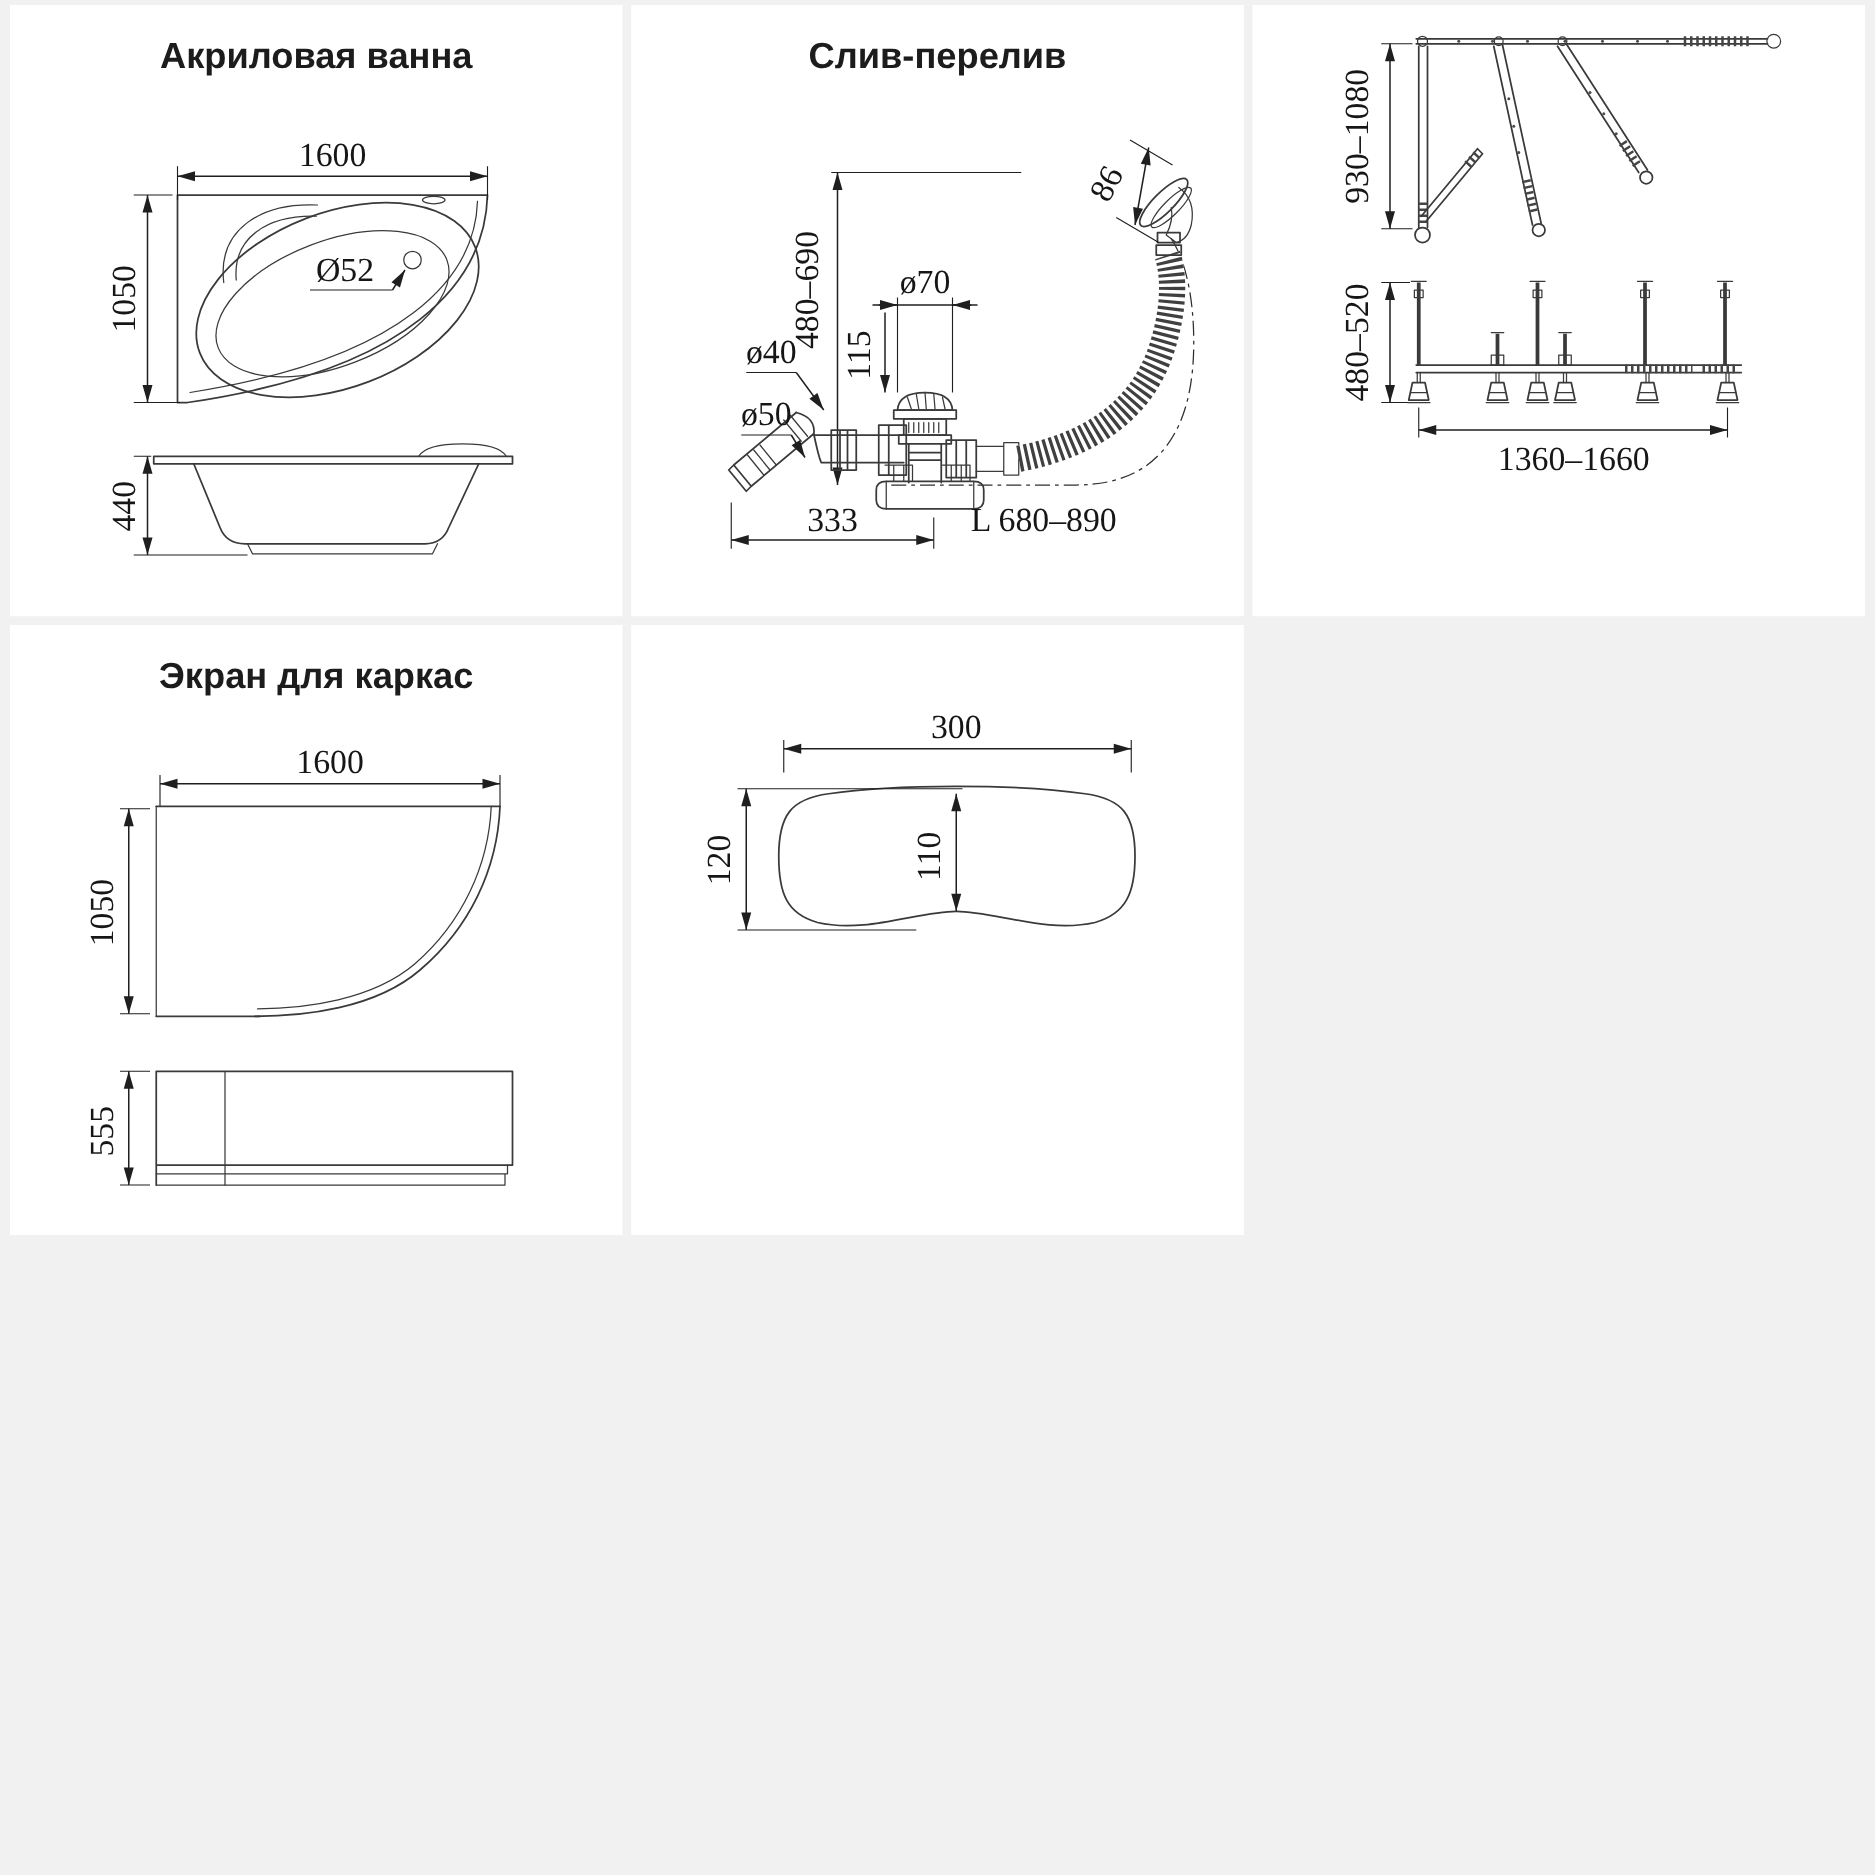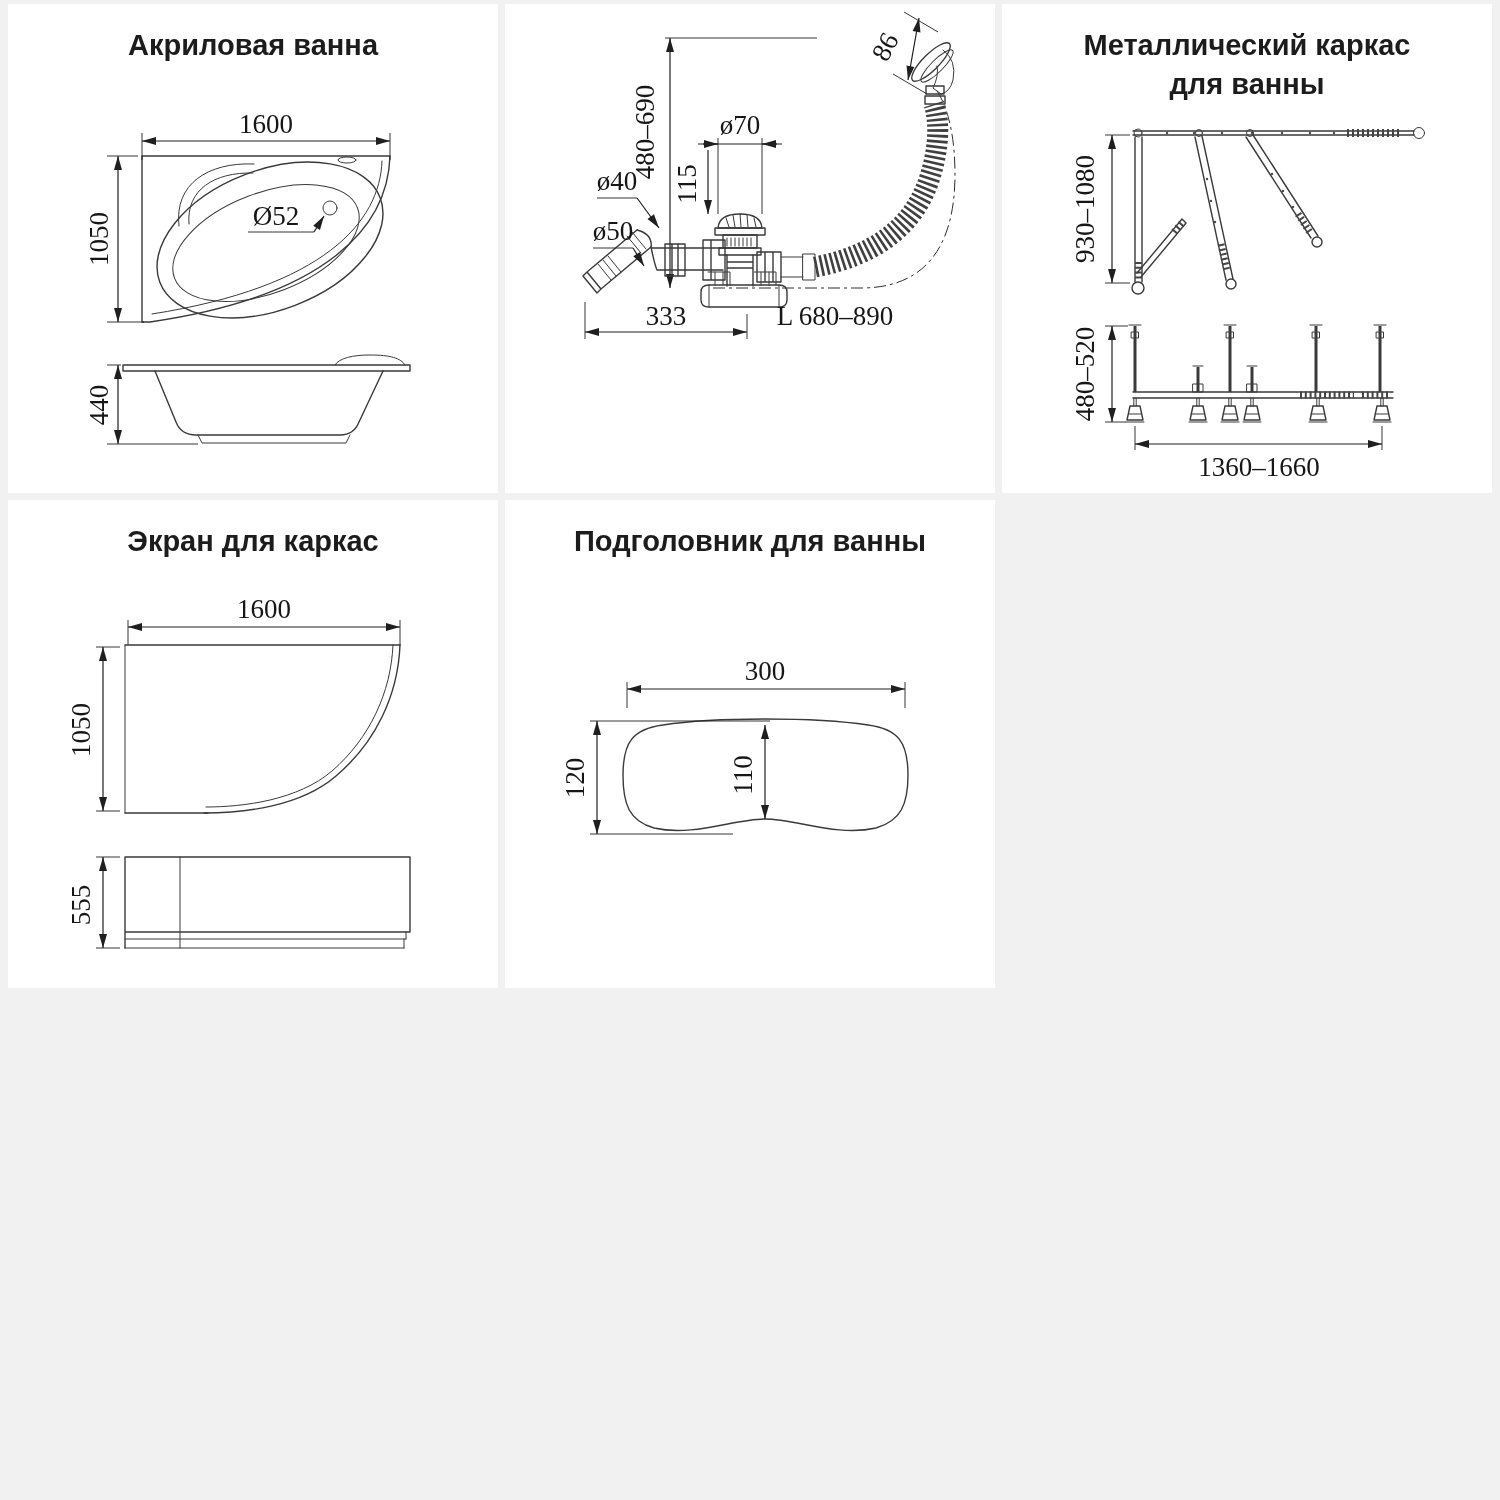--- a/index.html
+++ b/index.html
@@ -70,20 +70,21 @@
         </g>
         <g>
           <path class="xt" d="M99,261 H113 M99,340 H190"></path>
           <path class="dm" d="M110,261 V340" marker-start="url(#p1a)" marker-end="url(#p1a)"></path>
           <text x="100" y="301" transform="rotate(-90 100 301)">440</text>
         </g>
       </svg>
     </section>
 
     <section class="card r1">
+      <h2 class="title">Слив-перелив</h2>
       <svg width="490" height="389" viewBox="0 0 490 389">
         <defs>
           <marker id="p2a" orient="auto-start-reverse" markerUnits="userSpaceOnUse" markerWidth="16" markerHeight="10" refX="15" refY="4.5">
             <path d="M15,4.5 L1,0.5 L1,8.5 Z" fill="#1f1f1f"></path>
           </marker>
         </defs>
         <path class="dd" d="M208,284 H356 C436,284 450,220 450,170 C450,130 442,100 430,84"></path>
         <g>
           <path class="xt" d="M160,34 H312"></path>
           <path class="dm" d="M165,34 V284" marker-start="url(#p2a)" marker-end="url(#p2a)"></path>
@@ -148,21 +149,20 @@
         <g>
           <path class="xt" d="M80,298 V335 M242,310 V335"></path>
           <path class="dm" d="M80,328 H242" marker-start="url(#p2a)" marker-end="url(#p2a)"></path>
           <text x="161" y="321">333</text>
         </g>
         <text x="330" y="321">L 680–890</text>
       </svg>
     </section>
 
     <section class="card r1">
-      <h2 class="title">Металлический каркас для ванны</h2>
       <svg width="490" height="389" viewBox="0 0 490 389">
         <defs>
           <marker id="p3a" orient="auto-start-reverse" markerUnits="userSpaceOnUse" markerWidth="16" markerHeight="10" refX="15" refY="4.5">
             <path d="M15,4.5 L1,0.5 L1,8.5 Z" fill="#1f1f1f"></path>
           </marker>
           <g id="p3rod">
             <path class="w3" d="M0,-66 V0"></path>
             <path class="ln tn" d="M-6,-67 H6"></path>
             <rect class="ln tn" x="-3.5" y="-60" width="7" height="6" fill="none"></rect>
           </g>
@@ -274,21 +274,20 @@
         </g>
         <g>
           <path class="xt" d="M88,267 H112 M88,358 H112"></path>
           <path class="dm" d="M95,267 V358" marker-start="url(#p4a)" marker-end="url(#p4a)"></path>
           <text x="82" y="315" transform="rotate(-90 82 315)">555</text>
         </g>
       </svg>
     </section>
 
     <section class="card r2">
-      <h2 class="title">Подголовник для ванны</h2>
       <svg width="490" height="398" viewBox="0 0 490 398">
         <defs>
           <marker id="p5a" orient="auto-start-reverse" markerUnits="userSpaceOnUse" markerWidth="16" markerHeight="10" refX="15" refY="4.5">
             <path d="M15,4.5 L1,0.5 L1,8.5 Z" fill="#1f1f1f"></path>
           </marker>
         </defs>
         <g>
           <path class="xt" d="M122,92 V118 M400,92 V118"></path>
           <path class="dm" d="M122,99 H400" marker-start="url(#p5a)" marker-end="url(#p5a)"></path>
           <text x="260" y="90">300</text>

